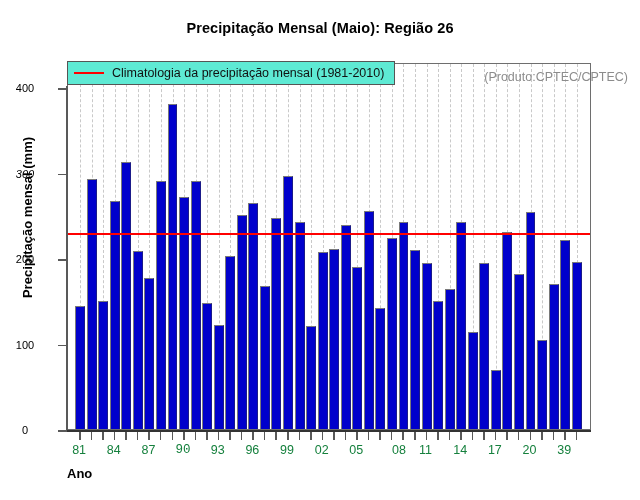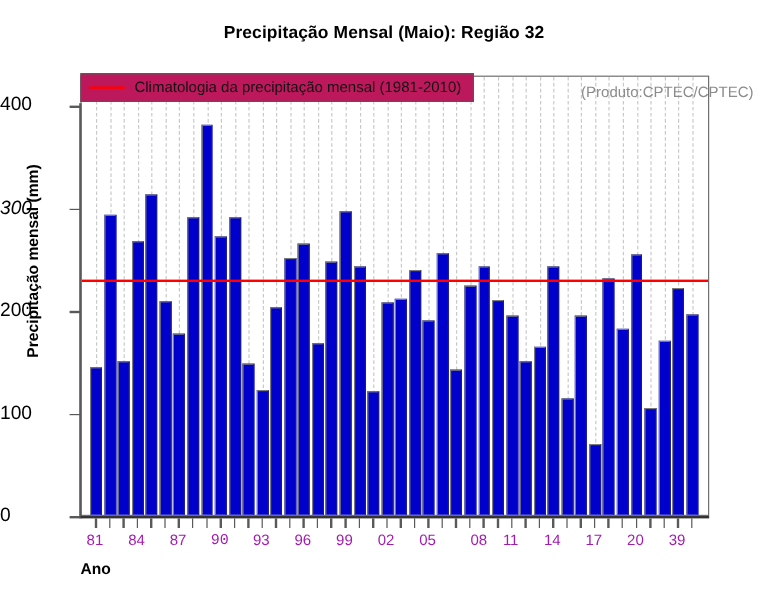--- a/index.html
+++ b/index.html
@@ -92,40 +92,40 @@
     position: absolute;
     left: 58px;
     width: 9px;
     height: 1.5px;
     background: #595959;
   }
   .ytick-label {
     position: absolute;
     right: 0;
     width: 50px;
-    text-align: left;
-    font-size: 16px;
+    text-align: center;
+    font-size: 11px;
     color: #000;
     transform: translateY(-50%);
   }
   .xtick {
     position: absolute;
     top: 432px;
     width: 1.5px;
     height: 8px;
     background: #595959;
   }
   .xtick-label {
     position: absolute;
     top: 443px;
     font-size: 12.5px;
     text-align: center;
     width: 30px;
     margin-left: -15px;
-    color: #a21caf;
+    color: #15803d;
   }
   #ylabel {
     position: absolute;
     left: -138px;
     top: 210px;
     width: 330px;
     text-align: center;
     font-size: 13px;
     font-weight: bold;
     transform: rotate(-90deg);
@@ -137,21 +137,21 @@
     width: 524px;
     text-align: left;
     font-size: 13px;
     font-weight: bold;
   }
   
   #legend {
     position: absolute;
     left: 67px;
     top: 61px;
-    background: #be185d;
+    background: #5eead4;
     border: 1px solid #555555;
     padding: 4px 10px 4px 6px;
     display: flex;
     align-items: center;
     gap: 8px;
     z-index: 5;
   }
   #legend-line {
     width: 30px;
     height: 2px;
@@ -170,21 +170,21 @@
     font-size: 12.5px;
     color: #8c8c8c;
     z-index: 4;
   }
 </style>
 </head>
 <body>
 
 <div id="root">
 
-  <div id="chart-title">Precipitação Mensal (Maio): Região 32</div>
+  <div id="chart-title">Precipitação Mensal (Maio): Região 26</div>
 
   <div id="plot-frame">
     <div id="plot-inner">
       <div id="grid-layer">
           <div class="vgrid" style="left: 12.1261px;"></div>
           <div class="vgrid" style="left: 23.6748px;"></div>
           <div class="vgrid" style="left: 35.2235px;"></div>
           <div class="vgrid" style="left: 46.7721px;"></div>
           <div class="vgrid" style="left: 58.3208px;"></div>
           <div class="vgrid" style="left: 69.8695px;"></div>

